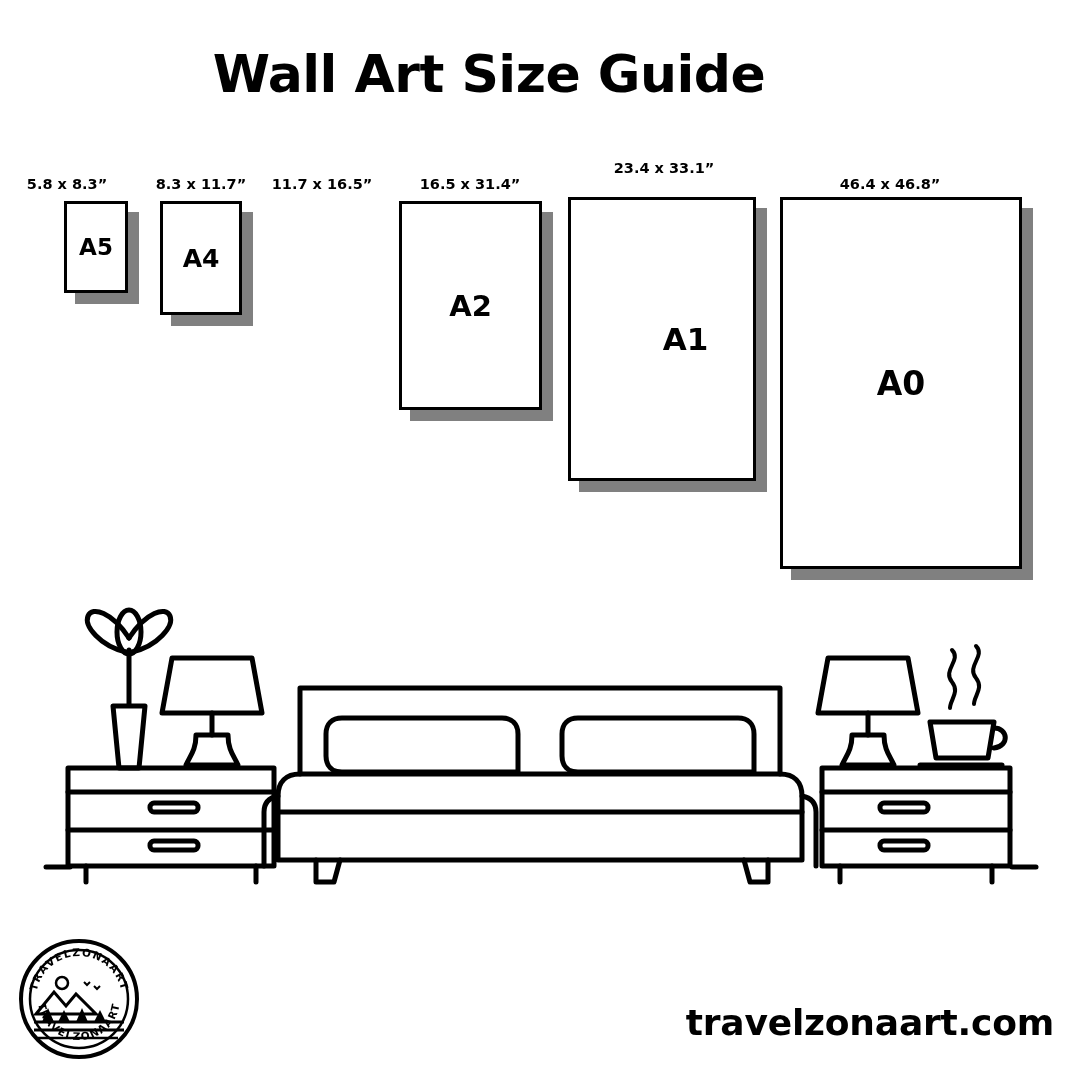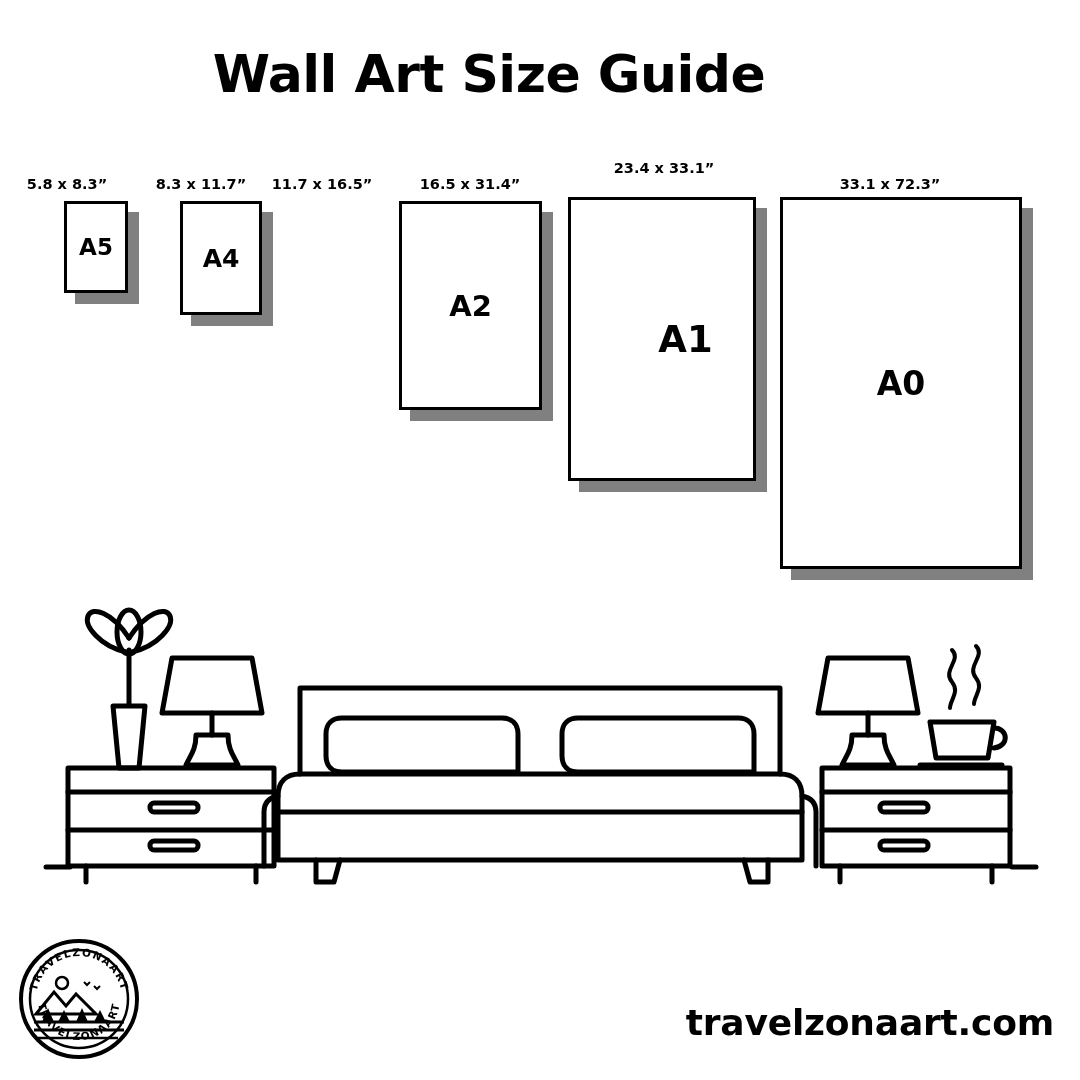--- a/index.html
+++ b/index.html
@@ -114,46 +114,46 @@
 
     <div class="poster-dim" style="left:-63px; top:176px;">5.8 x 8.3”</div>
     <div class="poster-wrap" style="left:64px; top:201px; width:64px; height:92px;">
       <div class="poster-shadow"></div>
       <div class="poster-box">
         <span class="poster-label" style="font-size:23px;">A5</span>
       </div>
     </div>
 
     <div class="poster-dim" style="left:71px; top:176px;">8.3 x 11.7”</div>
-    <div class="poster-wrap" style="left:160px; top:201px; width:82px; height:114px;margin-left:20px;">
+    <div class="poster-wrap" style="left:160px; top:201px; width:82px; height:114px;">
       <div class="poster-shadow"></div>
       <div class="poster-box">
         <span class="poster-label" style="font-size:25px;">A4</span>
       </div>
     </div>
 
     <div class="poster-dim" style="left:192px; top:176px;">11.7 x 16.5”</div>
 
     <div class="poster-dim" style="left:340px; top:176px;">16.5 x 31.4”</div>
     <div class="poster-wrap" style="left:399px; top:201px; width:143px; height:209px;">
       <div class="poster-shadow"></div>
       <div class="poster-box">
         <span class="poster-label" style="font-size:29px;">A2</span>
       </div>
     </div>
 
     <div class="poster-dim" style="left:534px; top:160px;">23.4 x 33.1”</div>
     <div class="poster-wrap" style="left:568px; top:197px; width:188px; height:284px;">
       <div class="poster-shadow"></div>
       <div class="poster-box">
-        <span class="poster-label" style="font-size:37px;margin-left:47px;">A1</span>
-      </div>
-    </div>
-
-    <div class="poster-dim" style="left:760px; top:176px;">33.1 x 72.3”</div>
+        <span class="poster-label" style="font-size:31px;margin-left:47px;">A1</span>
+      </div>
+    </div>
+
+    <div class="poster-dim" style="left:760px; top:176px;">46.4 x 46.8”</div>
     <div class="poster-wrap" style="left:780px; top:197px; width:242px; height:372px;">
       <div class="poster-shadow"></div>
       <div class="poster-box">
         <span class="poster-label" style="font-size:33px;">A0</span>
       </div>
     </div>
 
   </div>
 
   <svg id="furniture" viewBox="0 0 1080 360">

